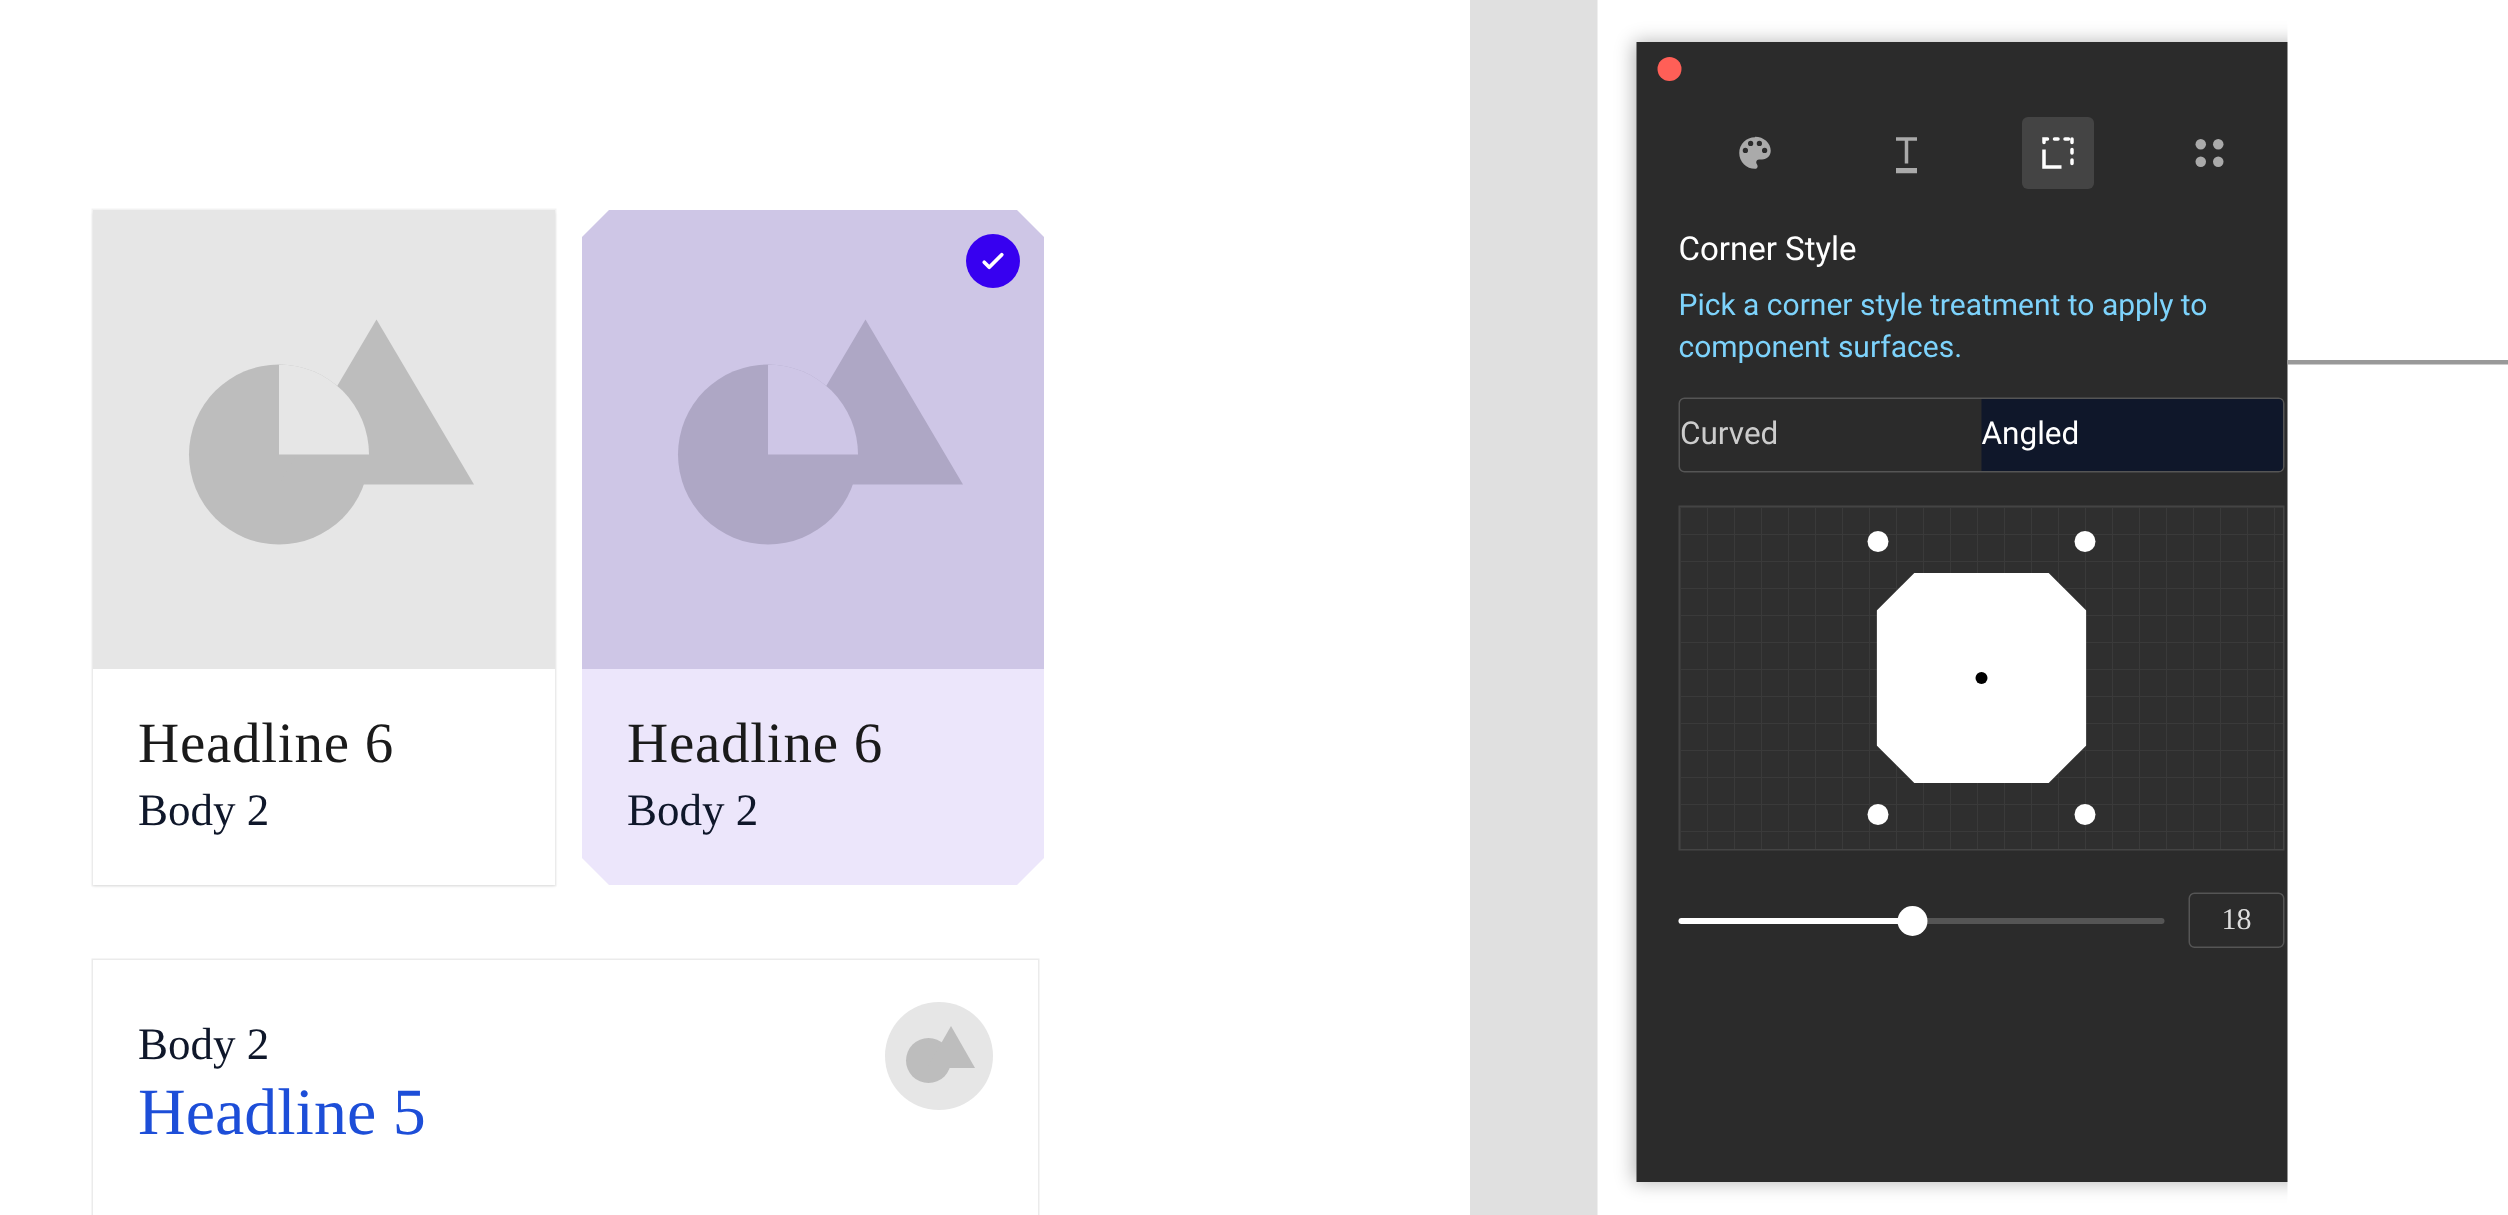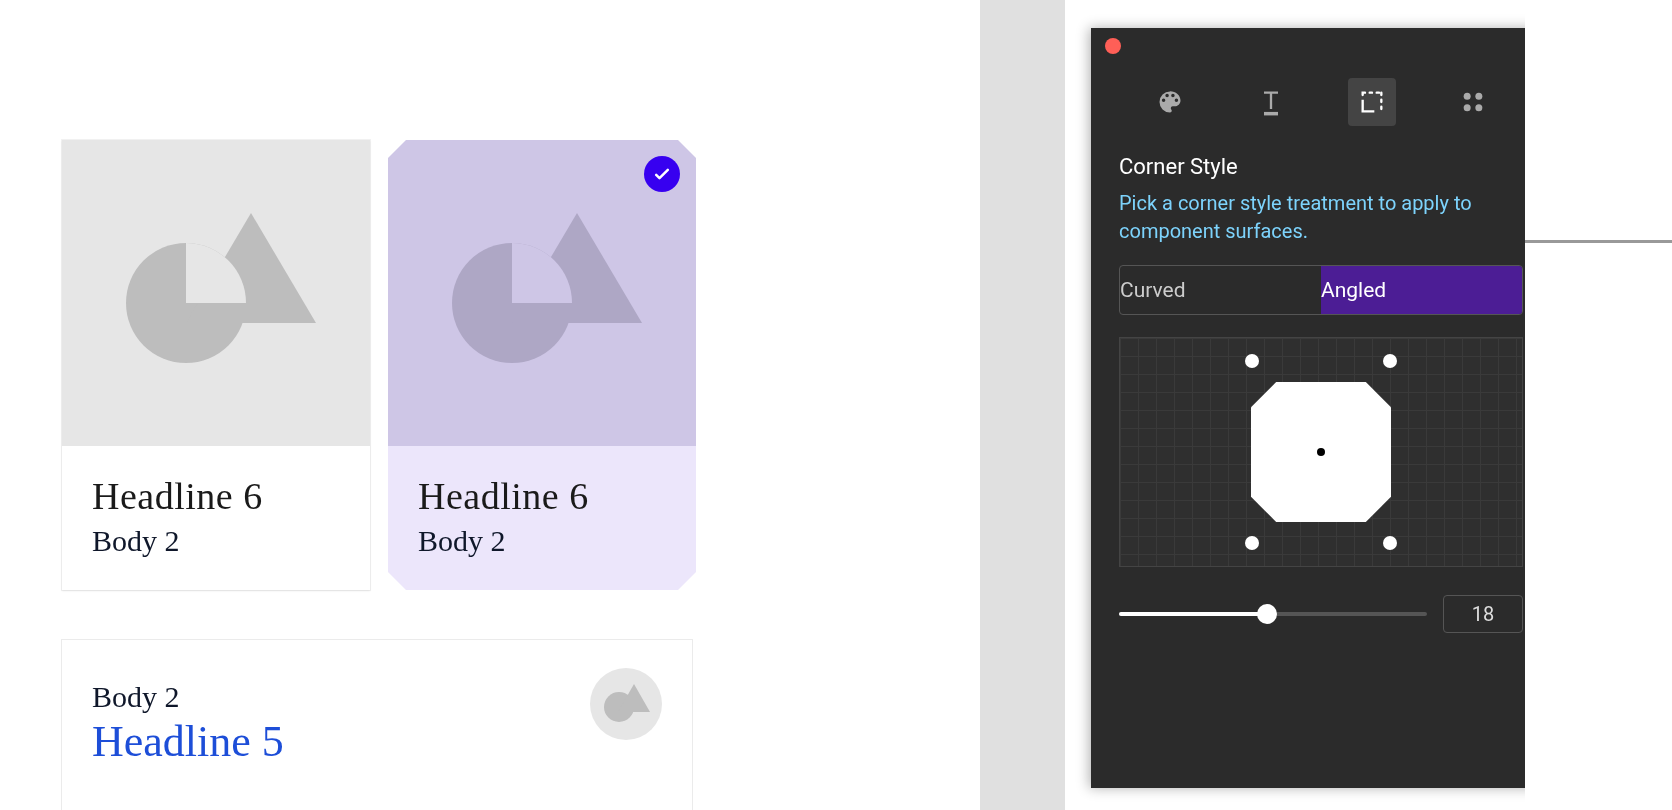--- a/index.html
+++ b/index.html
@@ -117,21 +117,21 @@
 }
 .tab { width: 48px; height: 48px; display: flex; align-items: center; justify-content: center; border-radius: 4px; }
 .tab.active { background: #444; }
 .section { padding: 10px 28px 0; }
 .sec-title { font-size: 22px; color: #fff; margin-bottom: 10px; }
 .sec-desc { font-size: 20px; color: #7dd3fc; line-height: 1.4; margin-bottom: 20px; }
 .seg {
   display: flex; width: 100%; border: 1px solid #555; border-radius: 4px; overflow: hidden; margin-bottom: 22px;
 }
 .seg-btn { flex:1; text-align:left; padding: 12px 0; font-size: 21px; color: #ccc; }
-.seg-btn.active { background: #4c1d95; color: #fff; }
+.seg-btn.active { background: #0f172a; color: #fff; }
 .preview {
   width: 100%; height: 230px;
   background-image:
     linear-gradient(#3a3a3a 1px, transparent 1px),
     linear-gradient(90deg, #3a3a3a 1px, transparent 1px);
   background-size: 18px 18px;
   background-color: #2f2f2f;
   border: 1px solid #444;
   position: relative;
   margin-bottom: 28px;
@@ -144,21 +144,21 @@
 .shape-preview {
   position: absolute; left: 50%; top: 50%; transform: translate(-50%,-50%);
   width: 140px; height: 140px; background: #fff;
   clip-path: polygon(18% 0,82% 0,100% 18%,100% 82%,82% 100%,18% 100%,0 82%,0 18%);
 }
 .shape-dot { position:absolute; left:50%; top:50%; width:8px;height:8px;background:#000;border-radius:50%;transform:translate(-50%,-50%);}
 .slider-row { display:flex; align-items:center; gap:16px; padding: 0 0 8px;}
 .slider { flex:1; position:relative; height: 4px; background:#555; border-radius:2px;}
 .slider-fill { position:absolute; left:0; top:0; height:100%; width:48%; background:#fff; border-radius:2px;}
 .thumb { position:absolute; left:48%; top:50%; width:20px;height:20px;border-radius:50%;background:#fff;transform:translate(-50%,-50%);}
-.value-box { width:80px; text-align:center; border:1px solid #555; border-radius:4px; padding:6px 0; font-size:20px; color:#ddd;}
+.value-box { width:64px; text-align:center; border:1px solid #555; border-radius:4px; padding:6px 0; font-size:20px; color:#ddd;font-family:Liberation Serif, serif;}
 .panel-footer {
   position:absolute; bottom:0; left:0; right:0; height:70px;
   border-top:1px solid #3a3a3a;
   display:flex; align-items:center; padding:0 28px; gap:18px;
 }
 .mat-logo { width:28px; height:28px; }
 .footer-link { font-size:21px; color:#eee; flex:1;}
 .ext-icon { width:24px; height:24px; }
 
 

